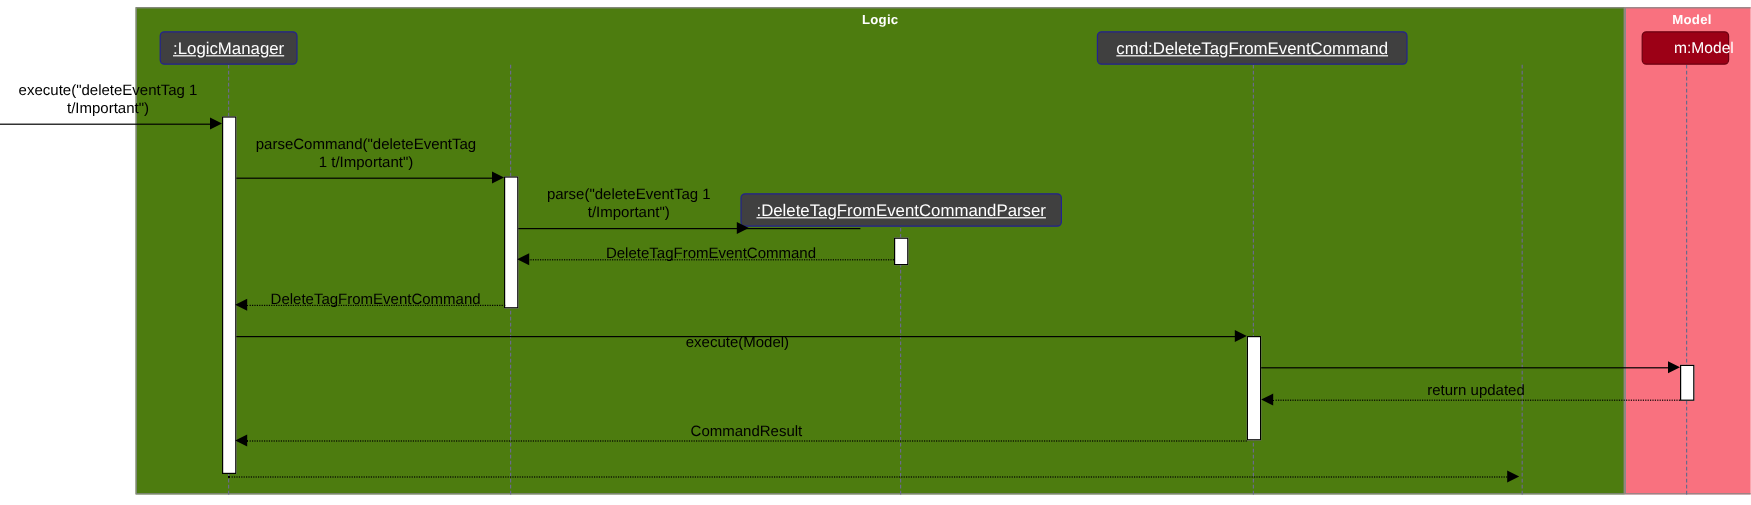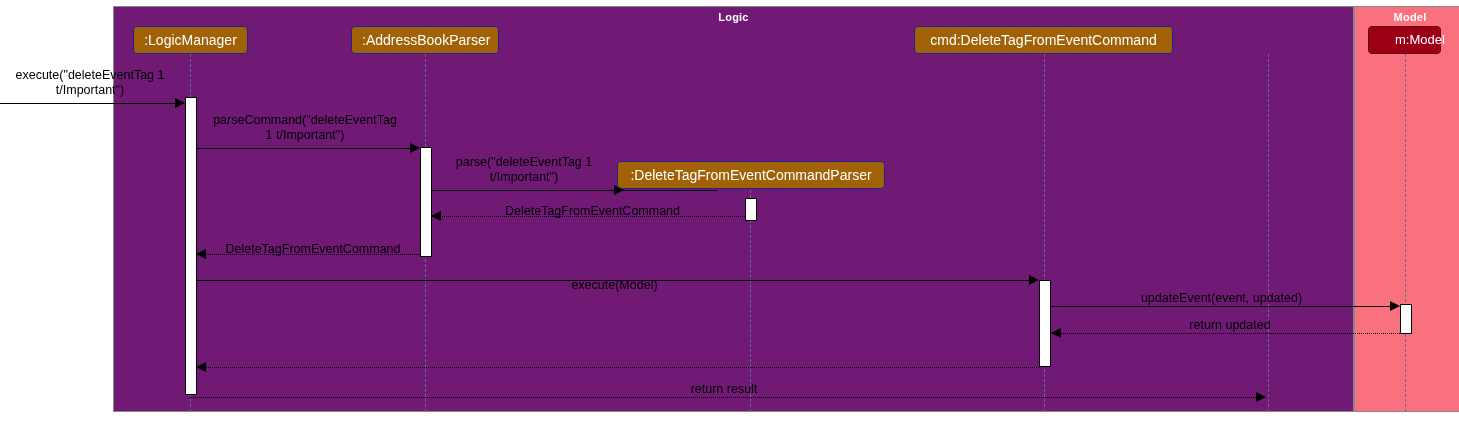--- a/index.html
+++ b/index.html
@@ -21,21 +21,21 @@
   .frame {
     position: absolute;
     box-sizing: border-box;
     border: 1px solid #888888;
   }
   .frame-logic {
     left: 113px;
     top: 6px;
     width: 1241px;
     height: 406px;
-    background: #701a75;
+    background: #4d7c0f;
   }
   .frame-model {
     left: 1354px;
     top: 6px;
     width: 112px;
     height: 406px;
     background: #f9717f;
   }
   .frame-title {
     position: absolute;
@@ -62,22 +62,23 @@
     height: 28px;
     line-height: 26px;
     border-radius: 4px;
     color: #ffffff;
     font-size: 14px;
     text-align: center;
     white-space: nowrap;
     padding: 0 10px;
   }
   .participant.logic-p {
-    background: #a16207;
+    background: #404040;
     border: 1px solid #22228f;
+    text-decoration: underline;
   }
   .participant.model-p {
     background: #9c0016;
     border: 1px solid #6d0010;
     font-size: 13px;
     padding-left: 26px;
   }
   
   .activation {
     position: absolute;
@@ -131,21 +132,20 @@
 
   <div class="lifeline" style="left:190px; top:54px; height:358px;"></div>
   <div class="lifeline" style="left:425px; top:54px; height:358px;"></div>
   <div class="lifeline" style="left:750px; top:190px; height:222px;"></div>
   <div class="lifeline" style="left:1044px; top:54px; height:358px;"></div>
   <div class="lifeline" style="left:1268px; top:54px; height:358px;"></div>
   <div class="lifeline" style="left:1405px; top:54px; height:358px;"></div>
 
   <div class="participant logic-p" style="left:133px; top:26px; width:115px;">:LogicManager</div>
 
-  <div class="participant logic-p" style="left:351px; top:26px; width:148px;">:AddressBookParser</div>
 
   <div class="participant logic-p" style="left:617px; top:161px; width:268px;">:DeleteTagFromEventCommandParser</div>
 
   <div class="participant logic-p" style="left:914px; top:26px; width:259px;">cmd:DeleteTagFromEventCommand</div>
 
 
   <div class="participant model-p" style="left:1368px; top:26px; width:73px;">m:Model</div>
 
   <div class="activation" style="left:185px; top:97px; height:298px;"></div>
   <div class="activation" style="left:420px; top:147px; height:110px;"></div>
@@ -175,26 +175,25 @@
   <div class="msg-line dotted" style="left:205px; top:254px; width:216px;"></div>
   <div class="arrowhead left" style="left:196px; top:249px;"></div>
   <div class="msg-label" style="left:205px; top:242px; width:216px;">DeleteTagFromEventCommand</div>
 
   <div class="msg-line" style="left:197px; top:280px; width:835px;"></div>
   <div class="arrowhead right" style="left:1029px; top:275px;"></div>
   <div class="msg-label" style="left:197px; top:278px; width:835px;">execute(Model)</div>
 
   <div class="msg-line" style="left:1051px; top:306px; width:341px;"></div>
   <div class="arrowhead right" style="left:1390px; top:301px;"></div>
-  <div class="msg-label" style="left:1051px; top:291px; width:341px;">updateEvent(event, updated)</div>
 
   <div class="msg-line dotted" style="left:1060px; top:333px; width:340px;"></div>
   <div class="arrowhead left" style="left:1051px; top:328px;"></div>
   <div class="msg-label" style="left:1060px; top:318px; width:340px;">return updated</div>
 
   <div class="msg-line dotted" style="left:205px; top:367px; width:834px;"></div>
   <div class="arrowhead left" style="left:196px; top:362px;"></div>
+  <div class="msg-label" style="left:205px; top:352px; width:834px;">CommandResult</div>
 
   <div class="msg-line dotted" style="left:190px; top:397px; width:1068px;"></div>
   <div class="arrowhead right" style="left:1256px; top:392px;"></div>
-  <div class="msg-label" style="left:190px; top:382px; width:1068px;">return result</div>
 
 </div>
 
 </body></html>

